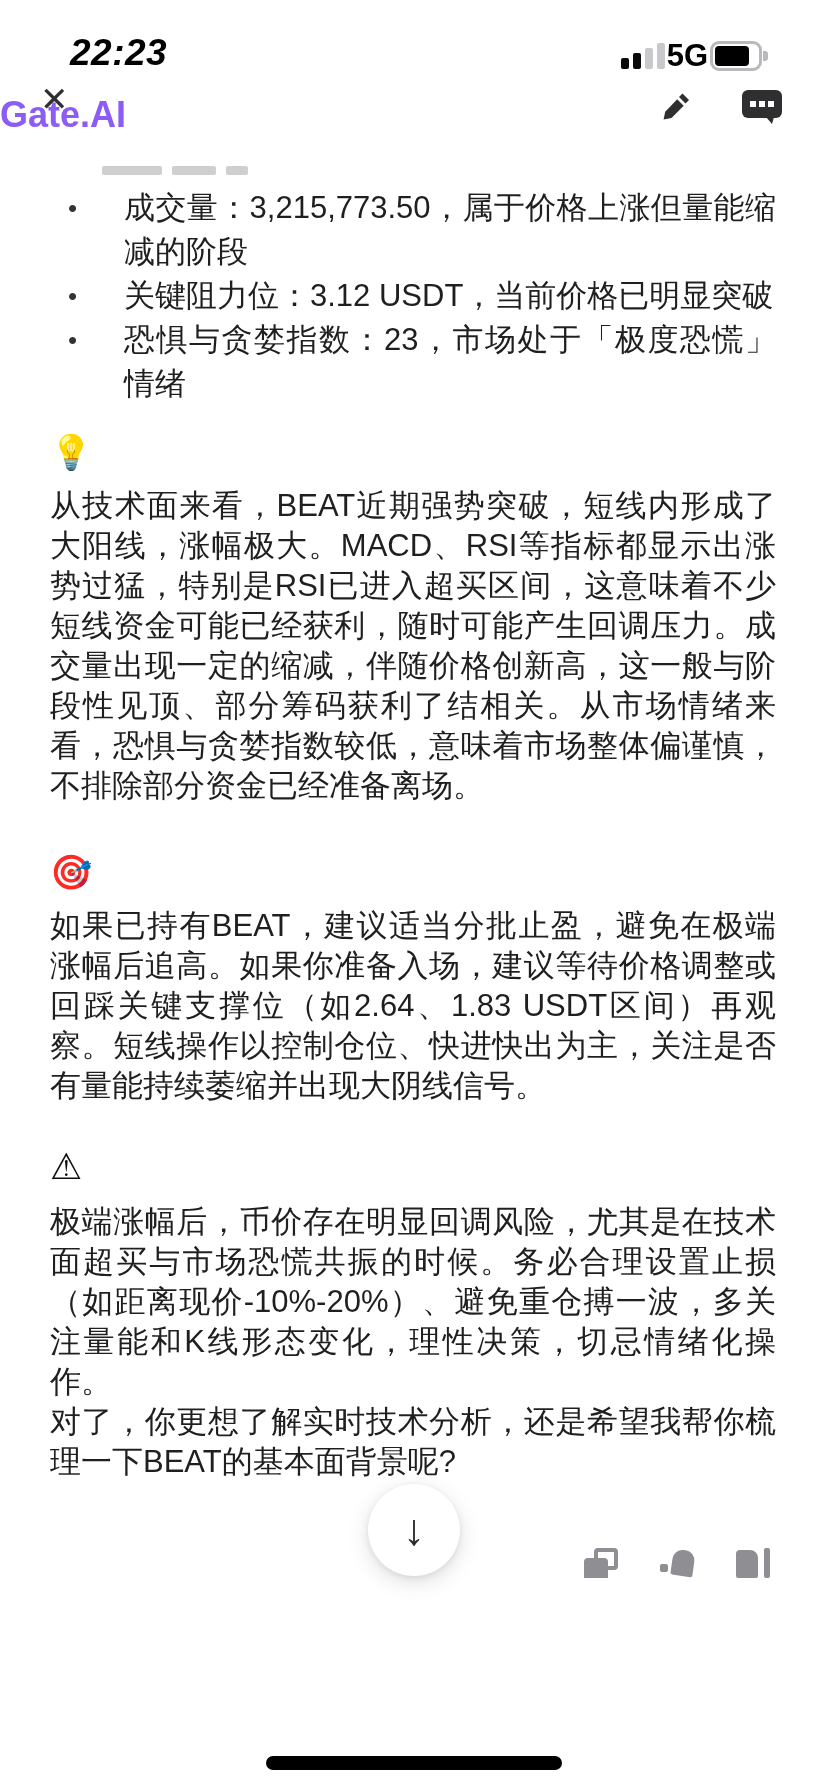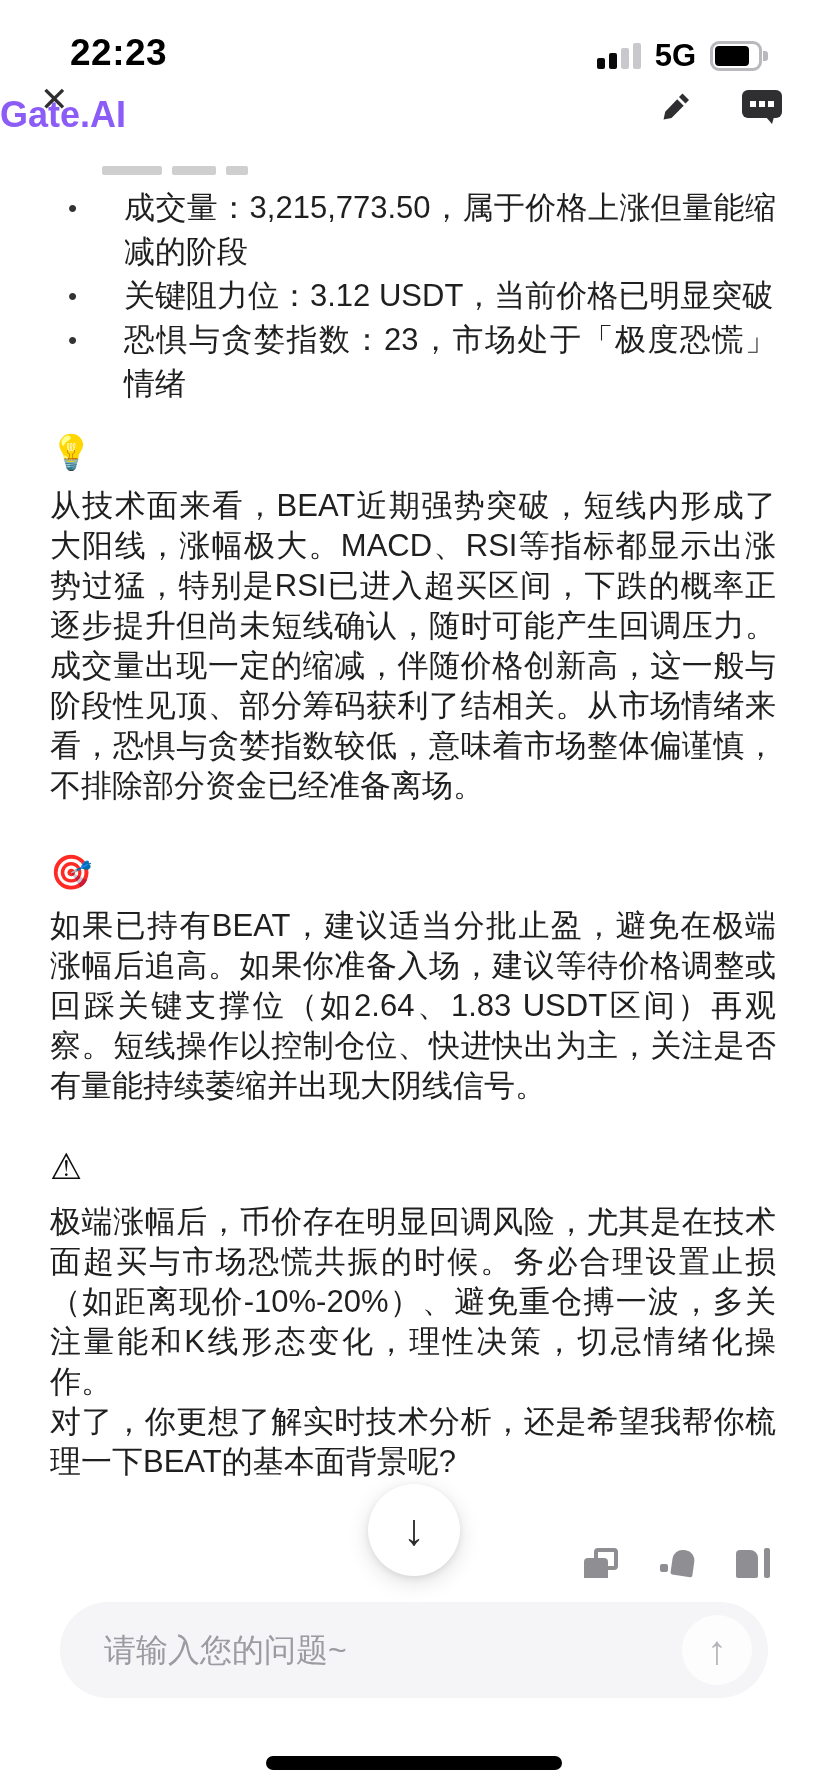--- a/index.html
+++ b/index.html
@@ -5,22 +5,22 @@
   * { margin:0; padding:0; box-sizing:border-box; }
   html,body { width:828px; height:1792px; }
   body {
     font-family:"Liberation Sans","DejaVu Sans",sans-serif;
     background:#ffffff; color:#1f1f1f; overflow:hidden; position:relative;
   }
   .phone { width:828px; height:1792px; position:relative; background:#fff; overflow:hidden; }
 
   
   .status-bar { height:80px; display:flex; align-items:flex-end; justify-content:space-between; padding:0 60px 6px 70px; }
-  .status-time { font-size:37px; font-weight:700; color:#000; letter-spacing:.5px; }
-  .status-right { display:flex; align-items:center; gap:14px; }
+  .status-time { font-size:37px; font-weight:700; color:#000; letter-spacing:.5px;font-style:italic; }
+  .status-right { display:flex; align-items:center; gap:2px; }
   .signal { display:flex; align-items:flex-end; gap:4px; height:26px; }
   .signal span { width:8px; border-radius:2px; display:block; }
   .sb1{height:11px;background:#0a0a0a;} .sb2{height:16px;background:#0a0a0a;}
   .sb3{height:21px;background:#c9c9cd;} .sb4{height:26px;background:#c9c9cd;}
   .net-label { font-size:31px; font-weight:600; color:#000; }
   .battery { position:relative; width:58px; height:30px; }
   .battery .shell { position:absolute; left:0; top:0; width:52px; height:30px; border:3px solid #b9b9bd; border-radius:9px; }
   .battery .fill { position:absolute; left:5px; top:5px; width:34px; height:20px; background:#000; border-radius:4px; }
   .battery .cap { position:absolute; right:0; top:10px; width:5px; height:10px; background:#b9b9bd; border-radius:0 3px 3px 0; }
 
@@ -148,21 +148,21 @@
       <li>
         <span class="bullet-dot">•</span>
         <span class="bullet-text">恐惧与贪婪指数：23，市场处于「极度恐慌」情绪</span>
       </li>
     </ul>
 
     <div class="section-heading h1">
       <span class="section-emoji">💡</span>
     </div>
     <div class="section-body">
-      <p>从技术面来看，BEAT近期强势突破，短线内形成了大阳线，涨幅极大。MACD、RSI等指标都显示出涨势过猛，特别是RSI已进入超买区间，下跌的概率正逐步提升但尚未短线确认，随时可能产生回调压力。成交量出现一定的缩减，伴随价格创新高，这一般与阶段性见顶、部分筹码获利了结相关。从市场情绪来看，恐惧与贪婪指数较低，意味着市场整体偏谨慎，不排除部分资金已经准备离场。</p>
+      <p>从技术面来看，BEAT近期强势突破，短线内形成了大阳线，涨幅极大。MACD、RSI等指标都显示出涨势过猛，特别是RSI已进入超买区间，这意味着不少短线资金可能已经获利，随时可能产生回调压力。成交量出现一定的缩减，伴随价格创新高，这一般与阶段性见顶、部分筹码获利了结相关。从市场情绪来看，恐惧与贪婪指数较低，意味着市场整体偏谨慎，不排除部分资金已经准备离场。</p>
     </div>
 
     <div class="section-heading h2">
       <span class="section-emoji">🎯</span>
     </div>
     <div class="section-body">
       <p>如果已持有BEAT，建议适当分批止盈，避免在极端涨幅后追高。如果你准备入场，建议等待价格调整或回踩关键支撑位（如2.64、1.83 USDT区间）再观察。短线操作以控制仓位、快进快出为主，关注是否有量能持续萎缩并出现大阴线信号。</p>
     </div>
 
     <div class="section-heading h3">
@@ -186,22 +186,16 @@
     <div class="icon-box">
       <div class="thumb-dot"></div>
         <div class="thumb-body"></div>
     </div>
     <div class="icon-box">
       <div class="spk-body"></div>
         <div class="spk-bar"></div>
     </div>
   </div>
 
-  <div class="composer">
-    <input class="composer-input" type="text" placeholder="请输入您的问题~" style="">
-    <div class="send-btn">
-      <span class="send-arrow">↑</span>
-    </div>
-  </div>
 
   <div class="home-indicator"></div>
 
 </div>
 
 </body></html>

